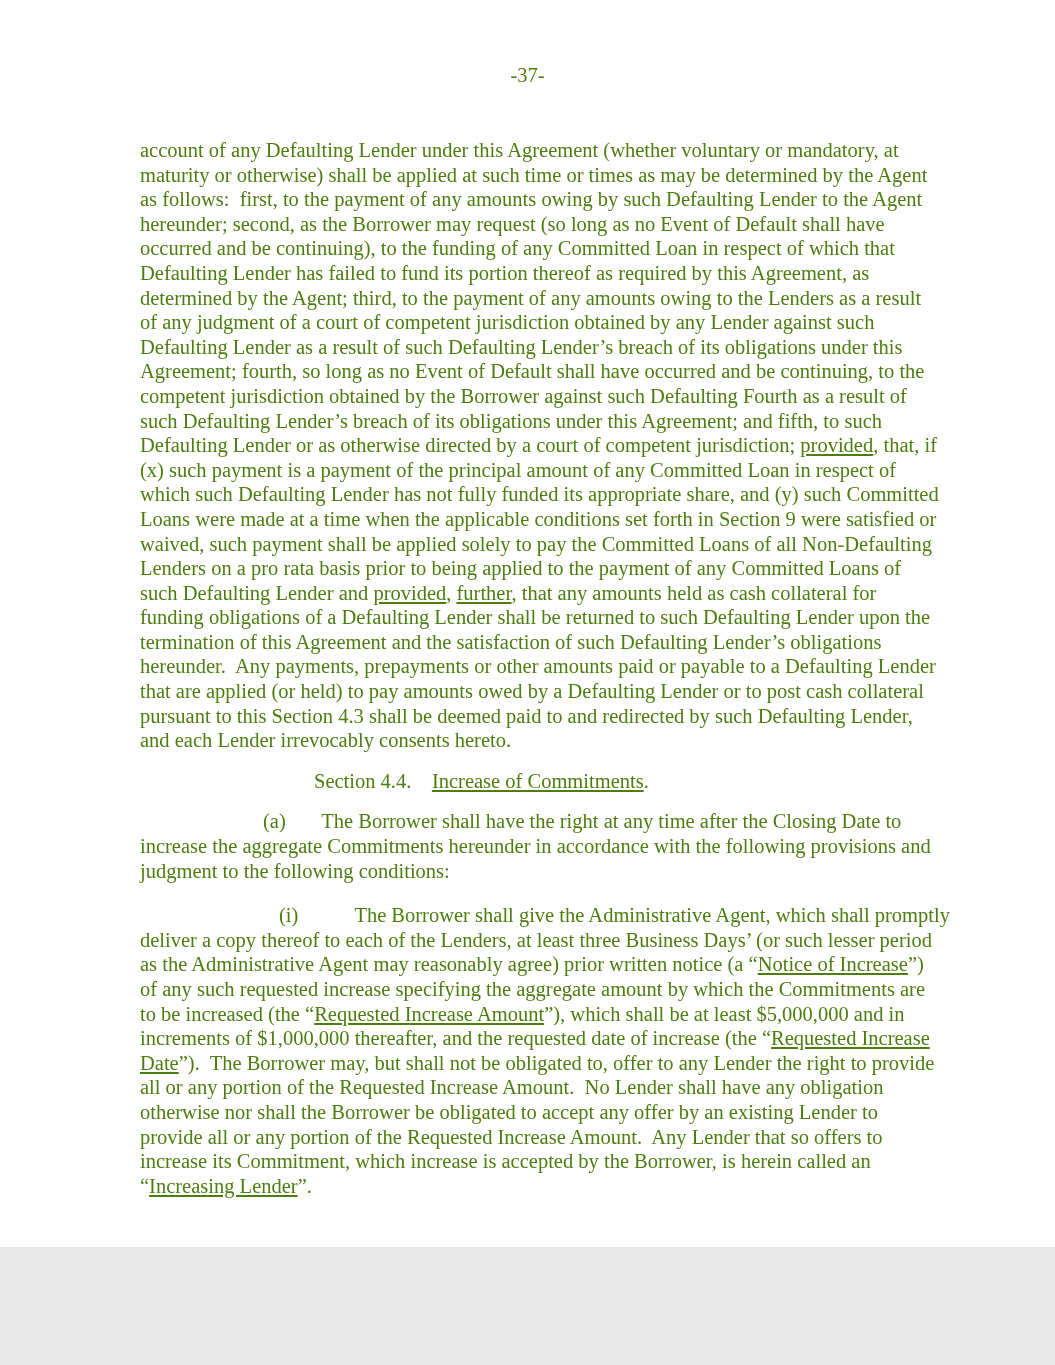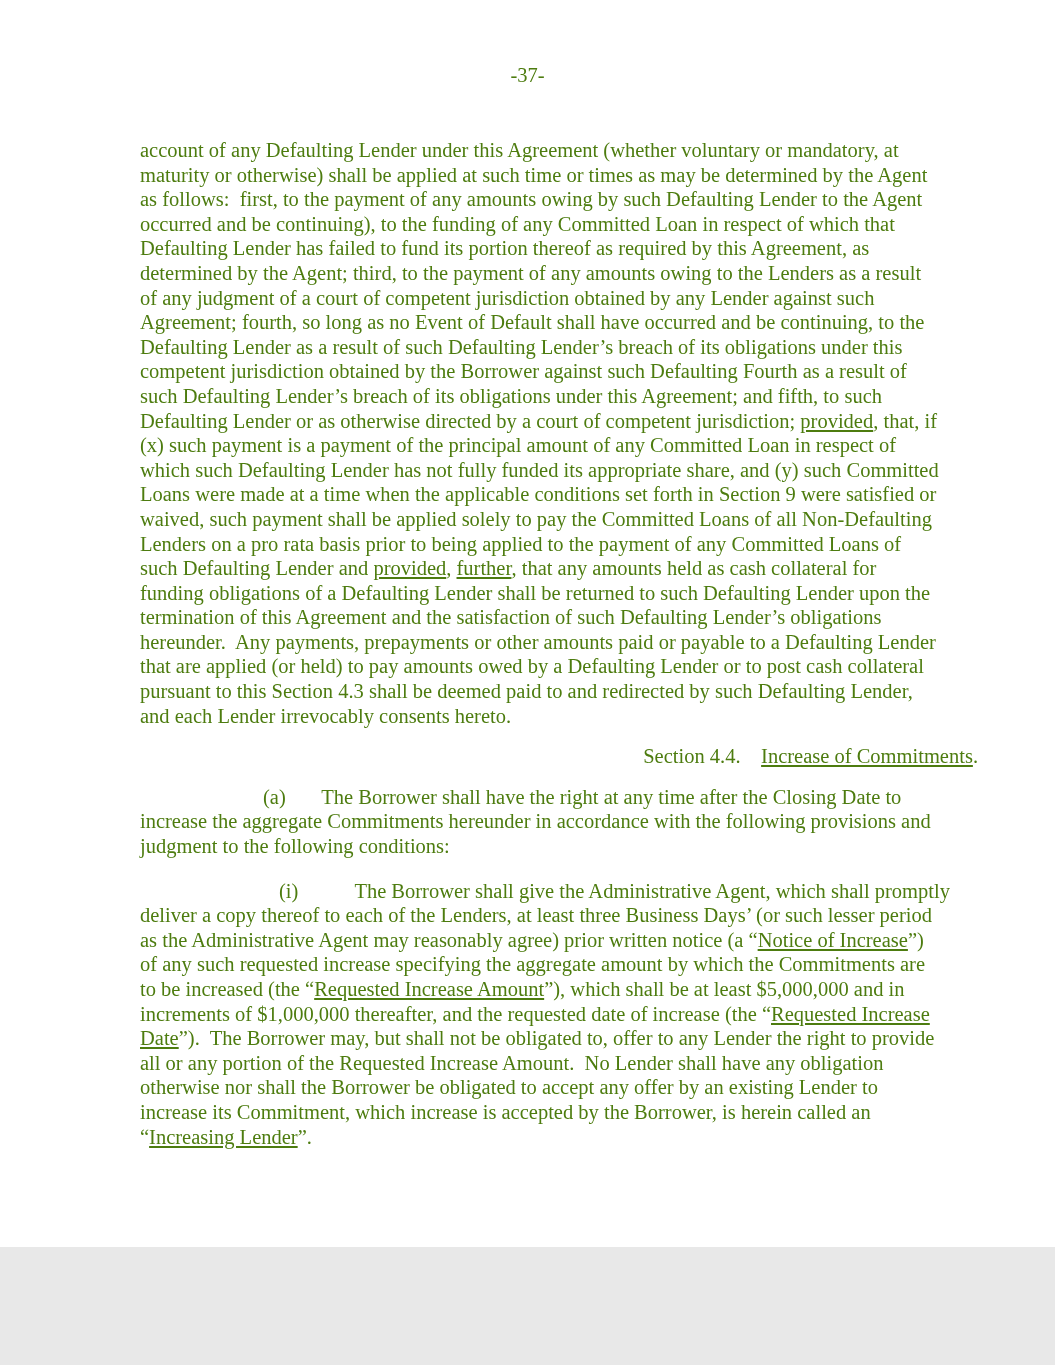--- a/index.html
+++ b/index.html
@@ -31,21 +31,21 @@
     left: 124px;
     width: 870px;
   }
   .block { margin: 16px; padding: 0; }
   .line {
     white-space: pre;
     font-size: 20.5px;
     line-height: 24.6px;
   }
   .u { text-decoration: underline; }
-  .b-heading { margin-top: 5px; text-align: right; }
+  .b-heading { margin-top: 5px; }
   .b-heading .ln-first { text-indent: 174px; }
   .b-para-a { margin-top: 15px; }
   .b-para-a .ln-first { text-indent: 123px; }
   .b-para-i { margin-top: 20px; }
   .b-para-i .ln-first { text-indent: 139px; }
   .footer-title {
     position: absolute;
     top: 1252px;
     left: 0;
     width: 100%;
@@ -66,26 +66,27 @@
 <body>
 
 <div class="page">
   <div class="page-number">-37-</div>
 
   <div class="doc-body">
       <div class="block b-main">
         <div class="line ln-first"><span>account of any Defaulting Lender under this Agreement (whether voluntary or mandatory, at</span></div>
         <div class="line"><span>maturity or otherwise) shall be applied at such time or times as may be determined by the Agent</span></div>
         <div class="line"><span>as follows:  first, to the payment of any amounts owing by such Defaulting Lender to the Agent</span></div>
+        <div class="line"><span>hereunder; second, as the Borrower may request (so long as no Event of Default shall have</span></div>
         <div class="line"><span>occurred and be continuing), to the funding of any Committed Loan in respect of which that</span></div>
         <div class="line"><span>Defaulting Lender has failed to fund its portion thereof as required by this Agreement, as</span></div>
         <div class="line"><span>determined by the Agent; third, to the payment of any amounts owing to the Lenders as a result</span></div>
         <div class="line"><span>of any judgment of a court of competent jurisdiction obtained by any Lender against such</span></div>
+        <div class="line"><span>Defaulting Lender as a result of such Defaulting Lender’s breach of its obligations under this</span></div>
         <div class="line"><span>Agreement; fourth, so long as no Event of Default shall have occurred and be continuing, to the</span></div>
-        <div class="line"><span>Defaulting Lender as a result of such Defaulting Lender’s breach of its obligations under this</span></div>
         <div class="line"><span>competent jurisdiction obtained by the Borrower against such Defaulting Fourth as a result of</span></div>
         <div class="line"><span>such Defaulting Lender’s breach of its obligations under this Agreement; and fifth, to such</span></div>
         <div class="line"><span>Defaulting Lender or as otherwise directed by a court of competent jurisdiction; </span><span class="u">provided</span><span>, that, if</span></div>
         <div class="line"><span>(x) such payment is a payment of the principal amount of any Committed Loan in respect of</span></div>
         <div class="line"><span>which such Defaulting Lender has not fully funded its appropriate share, and (y) such Committed</span></div>
         <div class="line"><span>Loans were made at a time when the applicable conditions set forth in Section 9 were satisfied or</span></div>
         <div class="line"><span>waived, such payment shall be applied solely to pay the Committed Loans of all Non-Defaulting</span></div>
         <div class="line"><span>Lenders on a pro rata basis prior to being applied to the payment of any Committed Loans of</span></div>
         <div class="line"><span>such Defaulting Lender and </span><span class="u">provided</span><span>, </span><span class="u">further</span><span>, that any amounts held as cash collateral for</span></div>
         <div class="line"><span>funding obligations of a Defaulting Lender shall be returned to such Defaulting Lender upon the</span></div>
@@ -106,20 +107,21 @@
       <div class="block b-para-i">
         <div class="line ln-first"><span>(i)</span><span>           </span><span>The Borrower shall give the Administrative Agent, which shall promptly</span></div>
         <div class="line"><span>deliver a copy thereof to each of the Lenders, at least three Business Days’ (or such lesser period</span></div>
         <div class="line"><span>as the Administrative Agent may reasonably agree) prior written notice (a “</span><span class="u">Notice of Increase</span><span>”)</span></div>
         <div class="line"><span>of any such requested increase specifying the aggregate amount by which the Commitments are</span></div>
         <div class="line"><span>to be increased (the “</span><span class="u">Requested Increase Amount</span><span>”), which shall be at least $5,000,000 and in</span></div>
         <div class="line"><span>increments of $1,000,000 thereafter, and the requested date of increase (the “</span><span class="u">Requested Increase</span></div>
         <div class="line"><span class="u">Date</span><span>”).  The Borrower may, but shall not be obligated to, offer to any Lender the right to provide</span></div>
         <div class="line"><span>all or any portion of the Requested Increase Amount.  No Lender shall have any obligation</span></div>
         <div class="line"><span>otherwise nor shall the Borrower be obligated to accept any offer by an existing Lender to</span></div>
+        <div class="line"><span>provide all or any portion of the Requested Increase Amount.  Any Lender that so offers to</span></div>
         <div class="line"><span>increase its Commitment, which increase is accepted by the Borrower, is herein called an</span></div>
         <div class="line"><span>“</span><span class="u">Increasing Lender</span><span>”.</span></div>
       </div>
     </div>
 
   <div class="footer-title">Fourth Amended and Restated Revolving Credit Agreement</div>
 
   <div class="footer-docid">[[5969686]]</div>
 </div>
 

